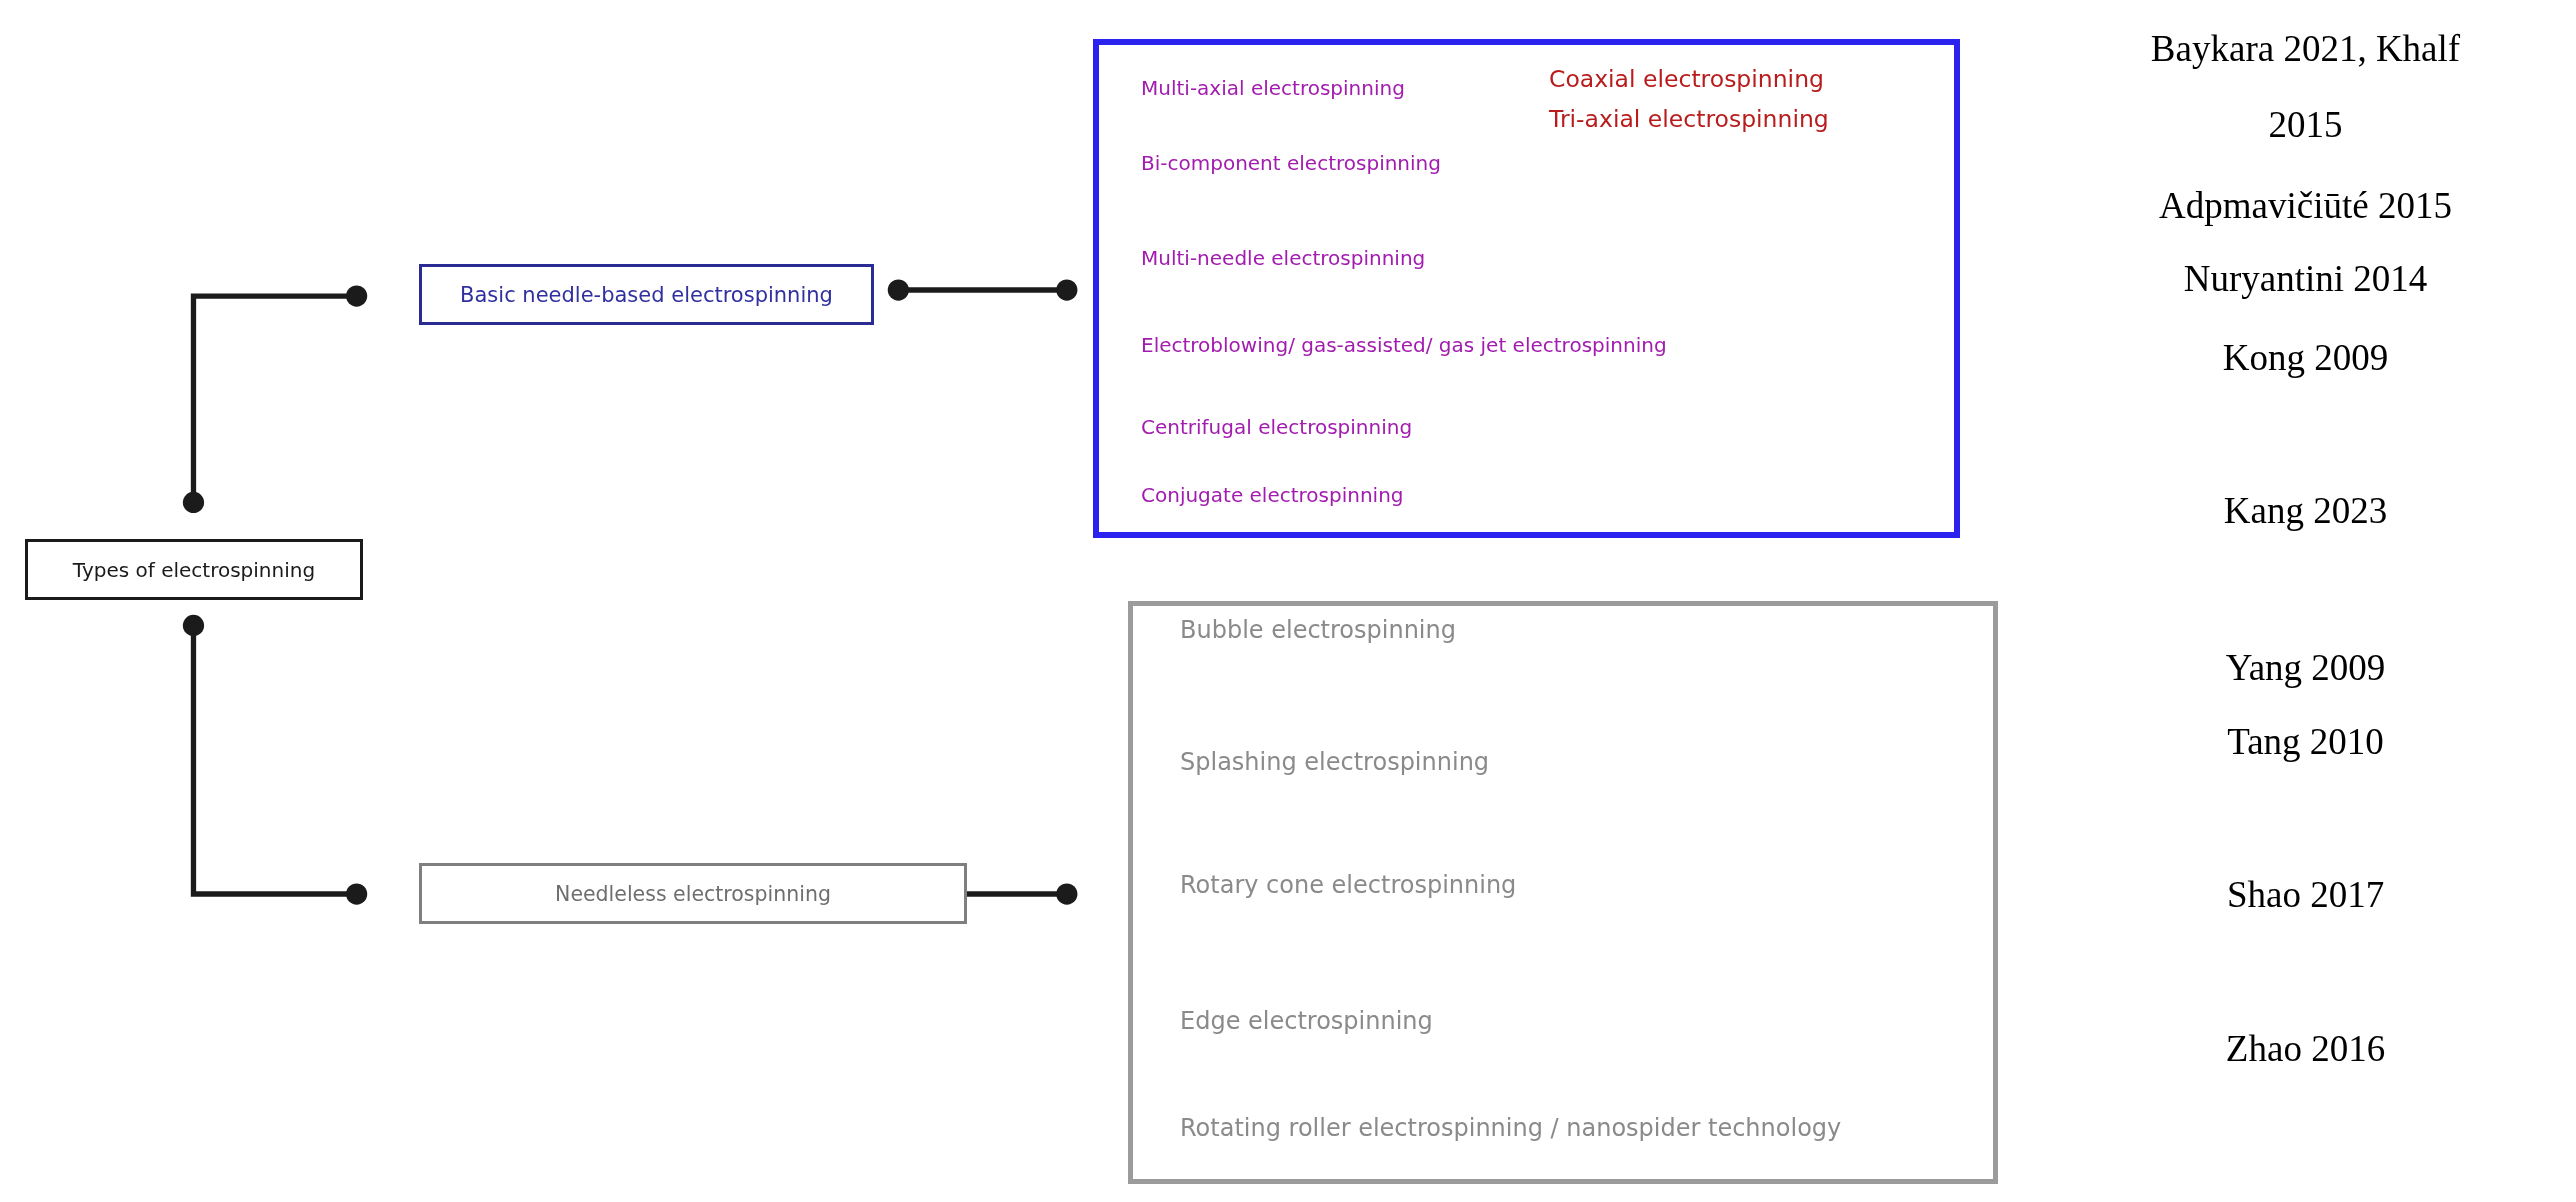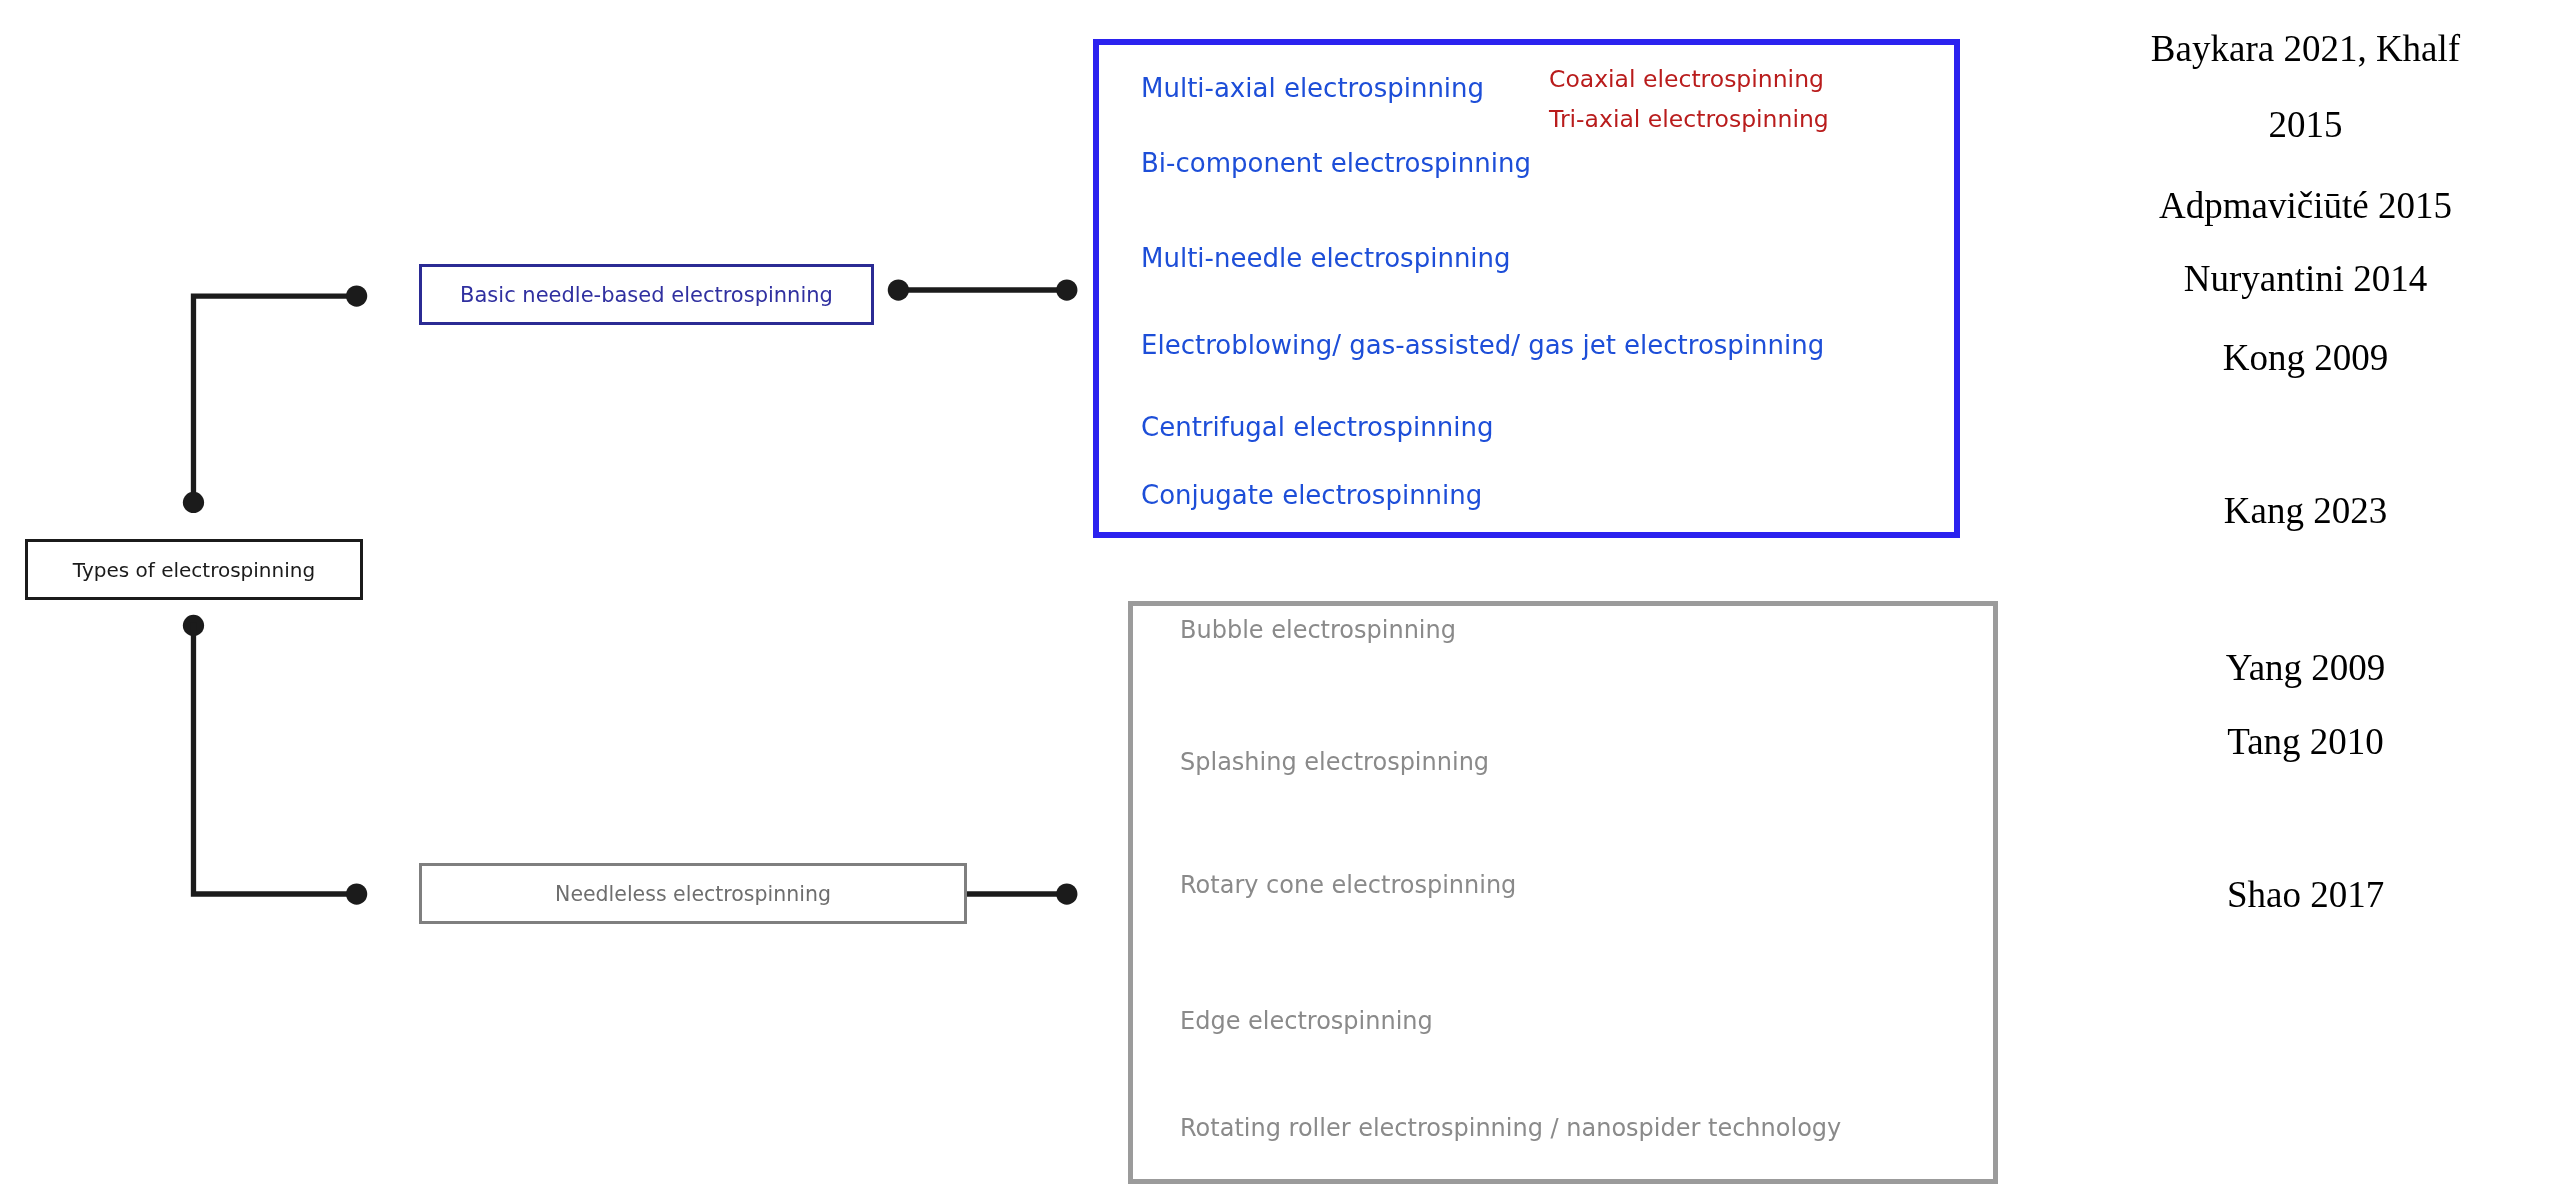--- a/index.html
+++ b/index.html
@@ -32,21 +32,21 @@
   #blue-panel{
     position:absolute;left:1093px;top:39px;width:867px;height:499px;
     border:6px solid #2b22ef;box-sizing:border-box;background:#ffffff;
   }
   #gray-panel{
     position:absolute;left:1092px;top:601px;width:870px;height:583px;
     border:5.3px solid #9b9b9b;box-sizing:border-box;background:#ffffff;margin-left:36px;
   }
   .blue-item{
     position:absolute;left:42px;height:33px;line-height:33px;
-    color:#1d4ed8;font-size:26px;white-space:nowrap;
+    color:#a21caf;font-size:20px;white-space:nowrap;
   }
   .sub-item{
     position:absolute;left:450px;height:33px;line-height:33px;
     color:#b91c1c;font-size:23.5px;white-space:nowrap;
   }
   .gray-item{
     position:absolute;left:47px;height:33px;line-height:33px;
     color:#8a8a8a;font-size:24px;white-space:nowrap;
   }
   .citation{
@@ -116,15 +116,16 @@
 
   <div class="citation" style="top:11.4px">Baykara 2021, Khalf
 2015</div>
   <div class="citation" style="top:168px">Adpmavičiūté 2015</div>
   <div class="citation" style="top:241px">Nuryantini 2014</div>
   <div class="citation" style="top:320px">Kong 2009</div>
   <div class="citation" style="top:473px">Kang 2023</div>
   <div class="citation" style="top:630px">Yang 2009</div>
   <div class="citation" style="top:704px">Tang 2010</div>
   <div class="citation" style="top:857px">Shao 2017</div>
+  <div class="citation" style="top:1011px">Zhao 2016</div>
 
 </div>
 
 
 </body></html>

